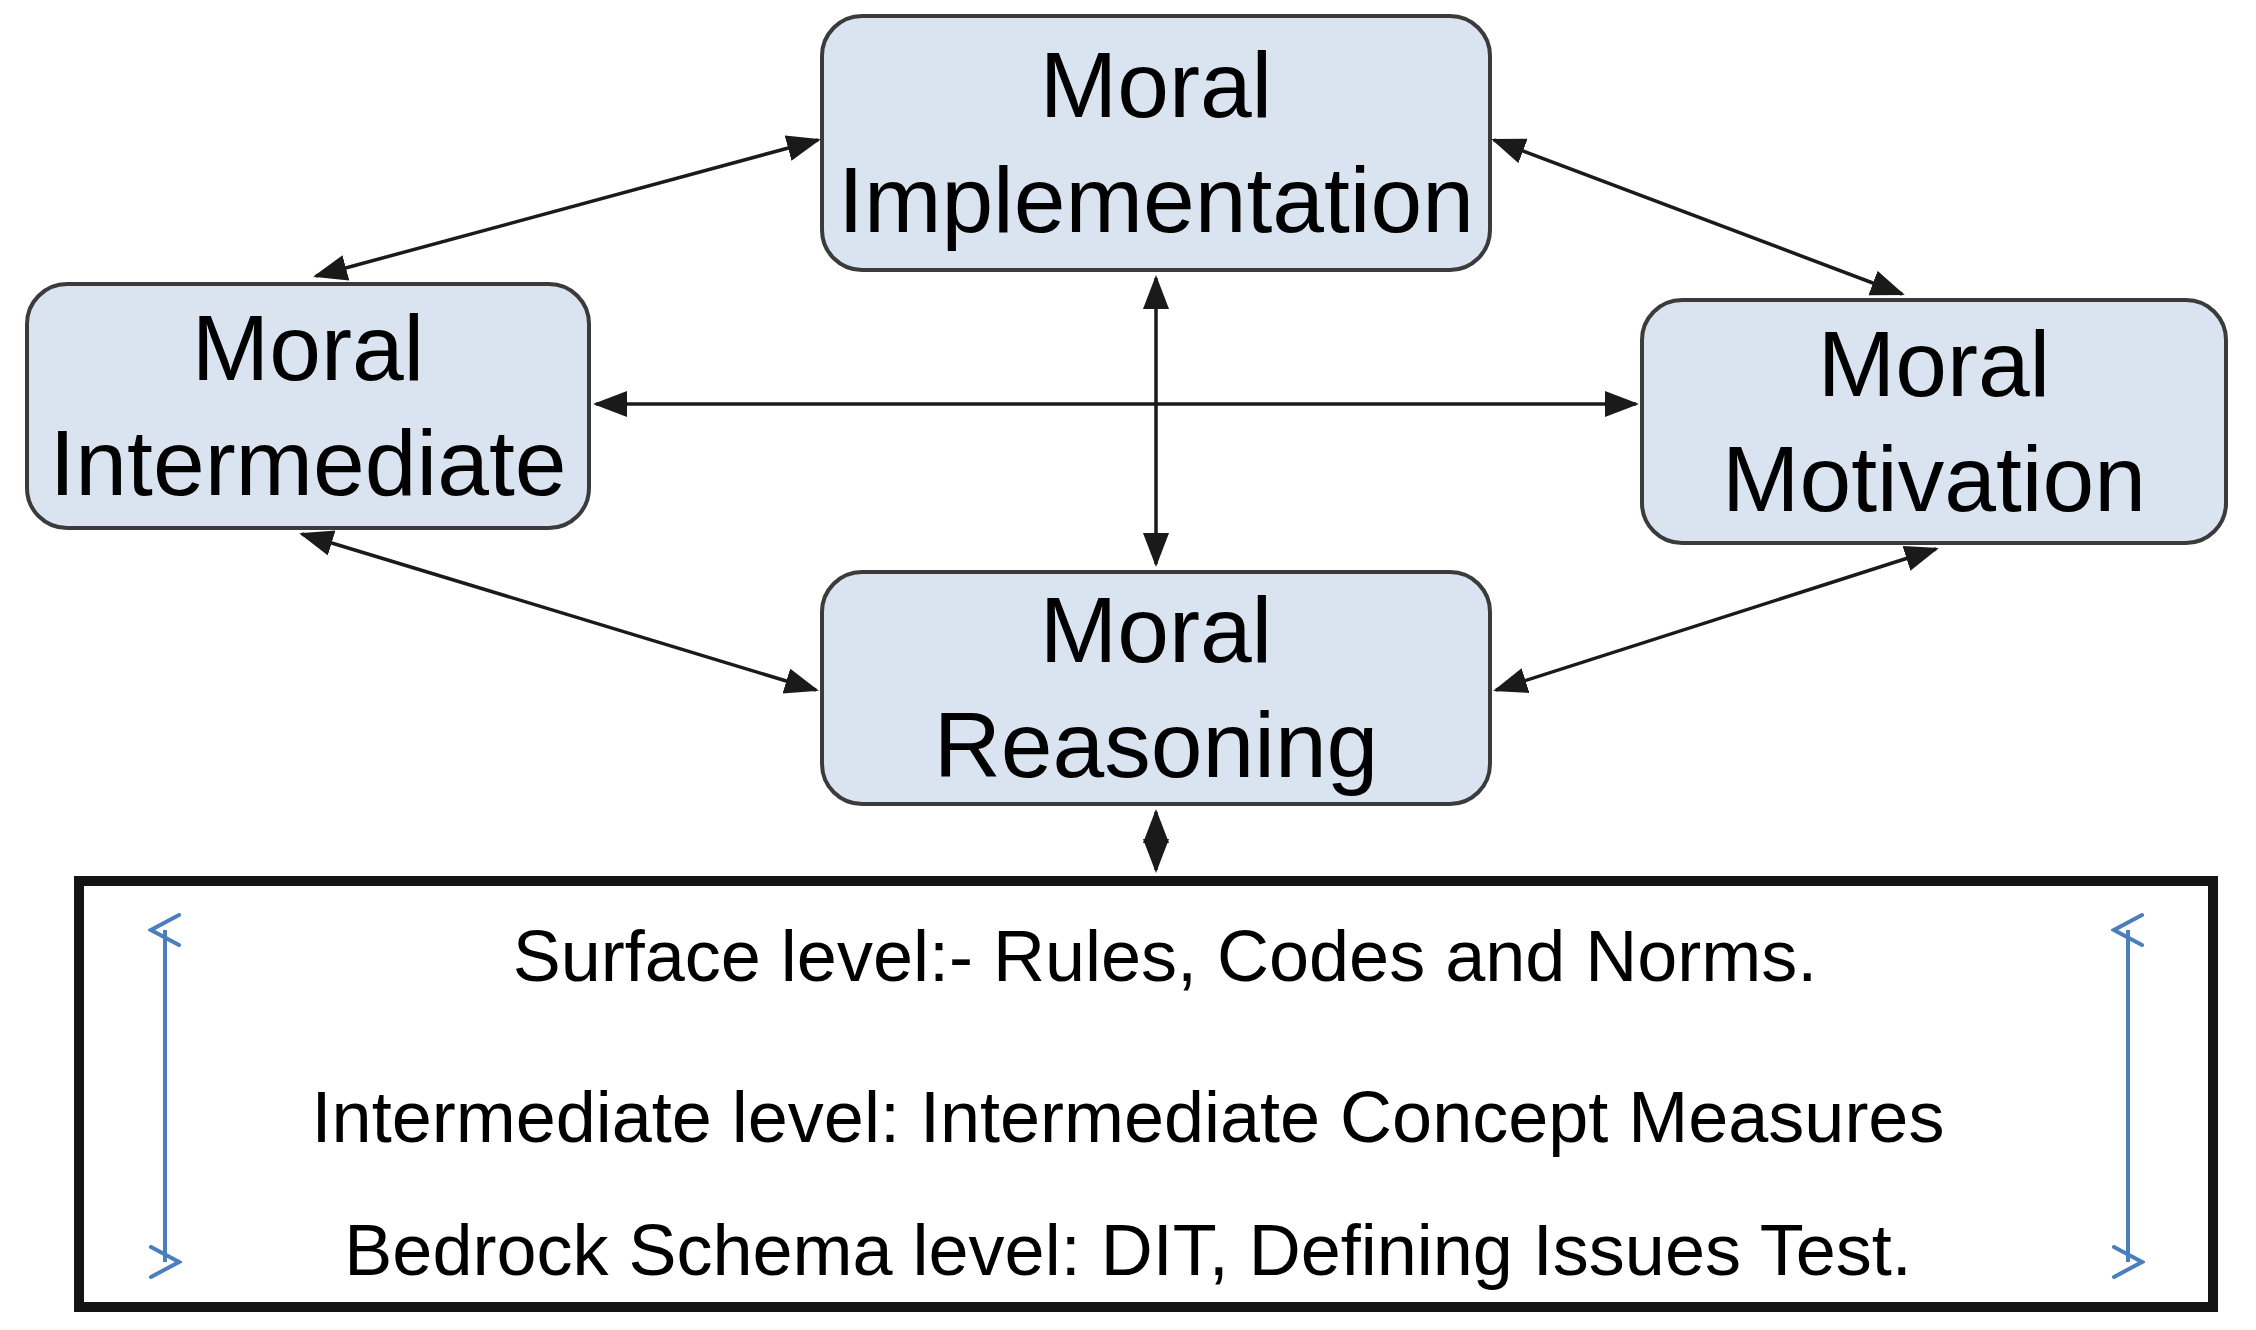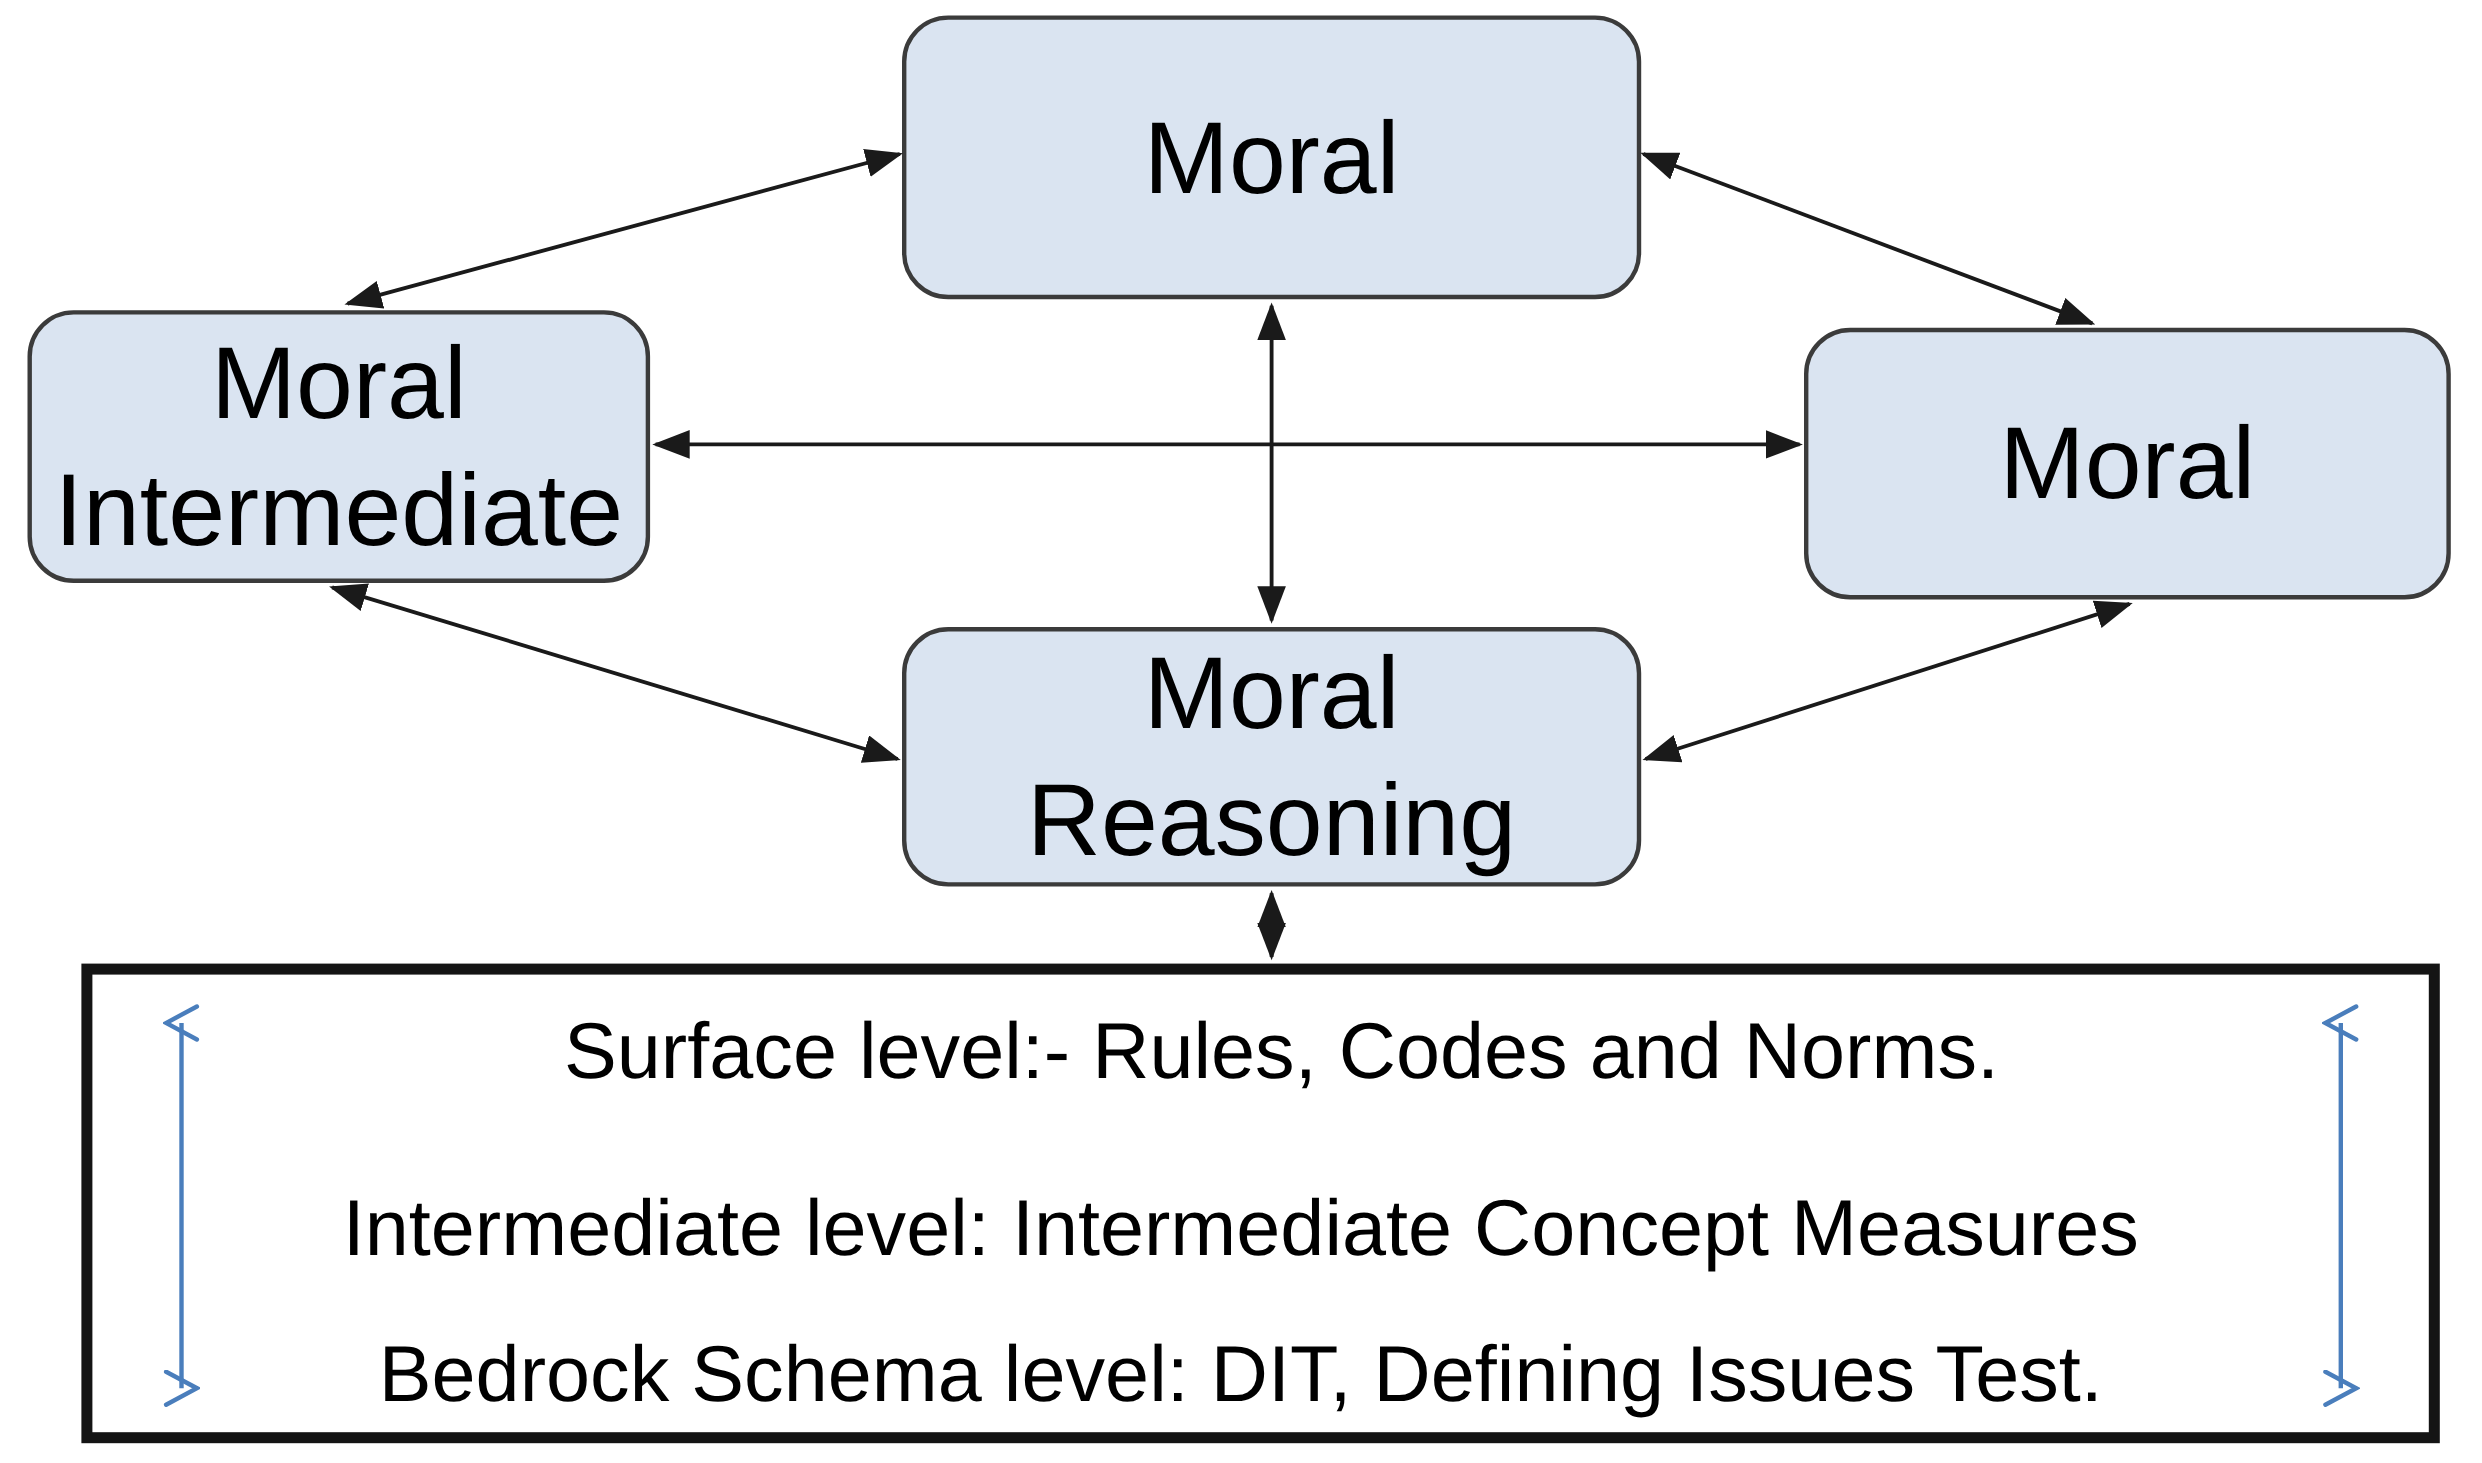--- a/index.html
+++ b/index.html
@@ -56,29 +56,31 @@
   #ah-black path{fill:var(--arrow,#1a1a1a);stroke:none;}
   #ah-blue path{fill:none;stroke:var(--blue_arrow,#4a7ebc);stroke-width:4;stroke-linecap:round;}
 </style>
 </head>
 <body>
 
 <div id="canvas">
 
   <div class="node" id="node-implementation">
     <div>Moral</div>
+    <div>Implementation</div>
   </div>
 
   <div class="node" id="node-sensitivity">
     <div>Moral</div>
     <div>Intermediate</div>
   </div>
 
   <div class="node" id="node-motivation">
     <div>Moral</div>
+    <div>Motivation</div>
   </div>
 
   <div class="node" id="node-reasoning">
     <div>Moral</div>
     <div>Reasoning</div>
   </div>
 
   <div id="levels-frame"></div>
   <div class="level-line" id="level-line-1">Surface level:- Rules, Codes and Norms.</div>
   <div class="level-line" id="level-line-2">Intermediate level: Intermediate Concept Measures</div>

